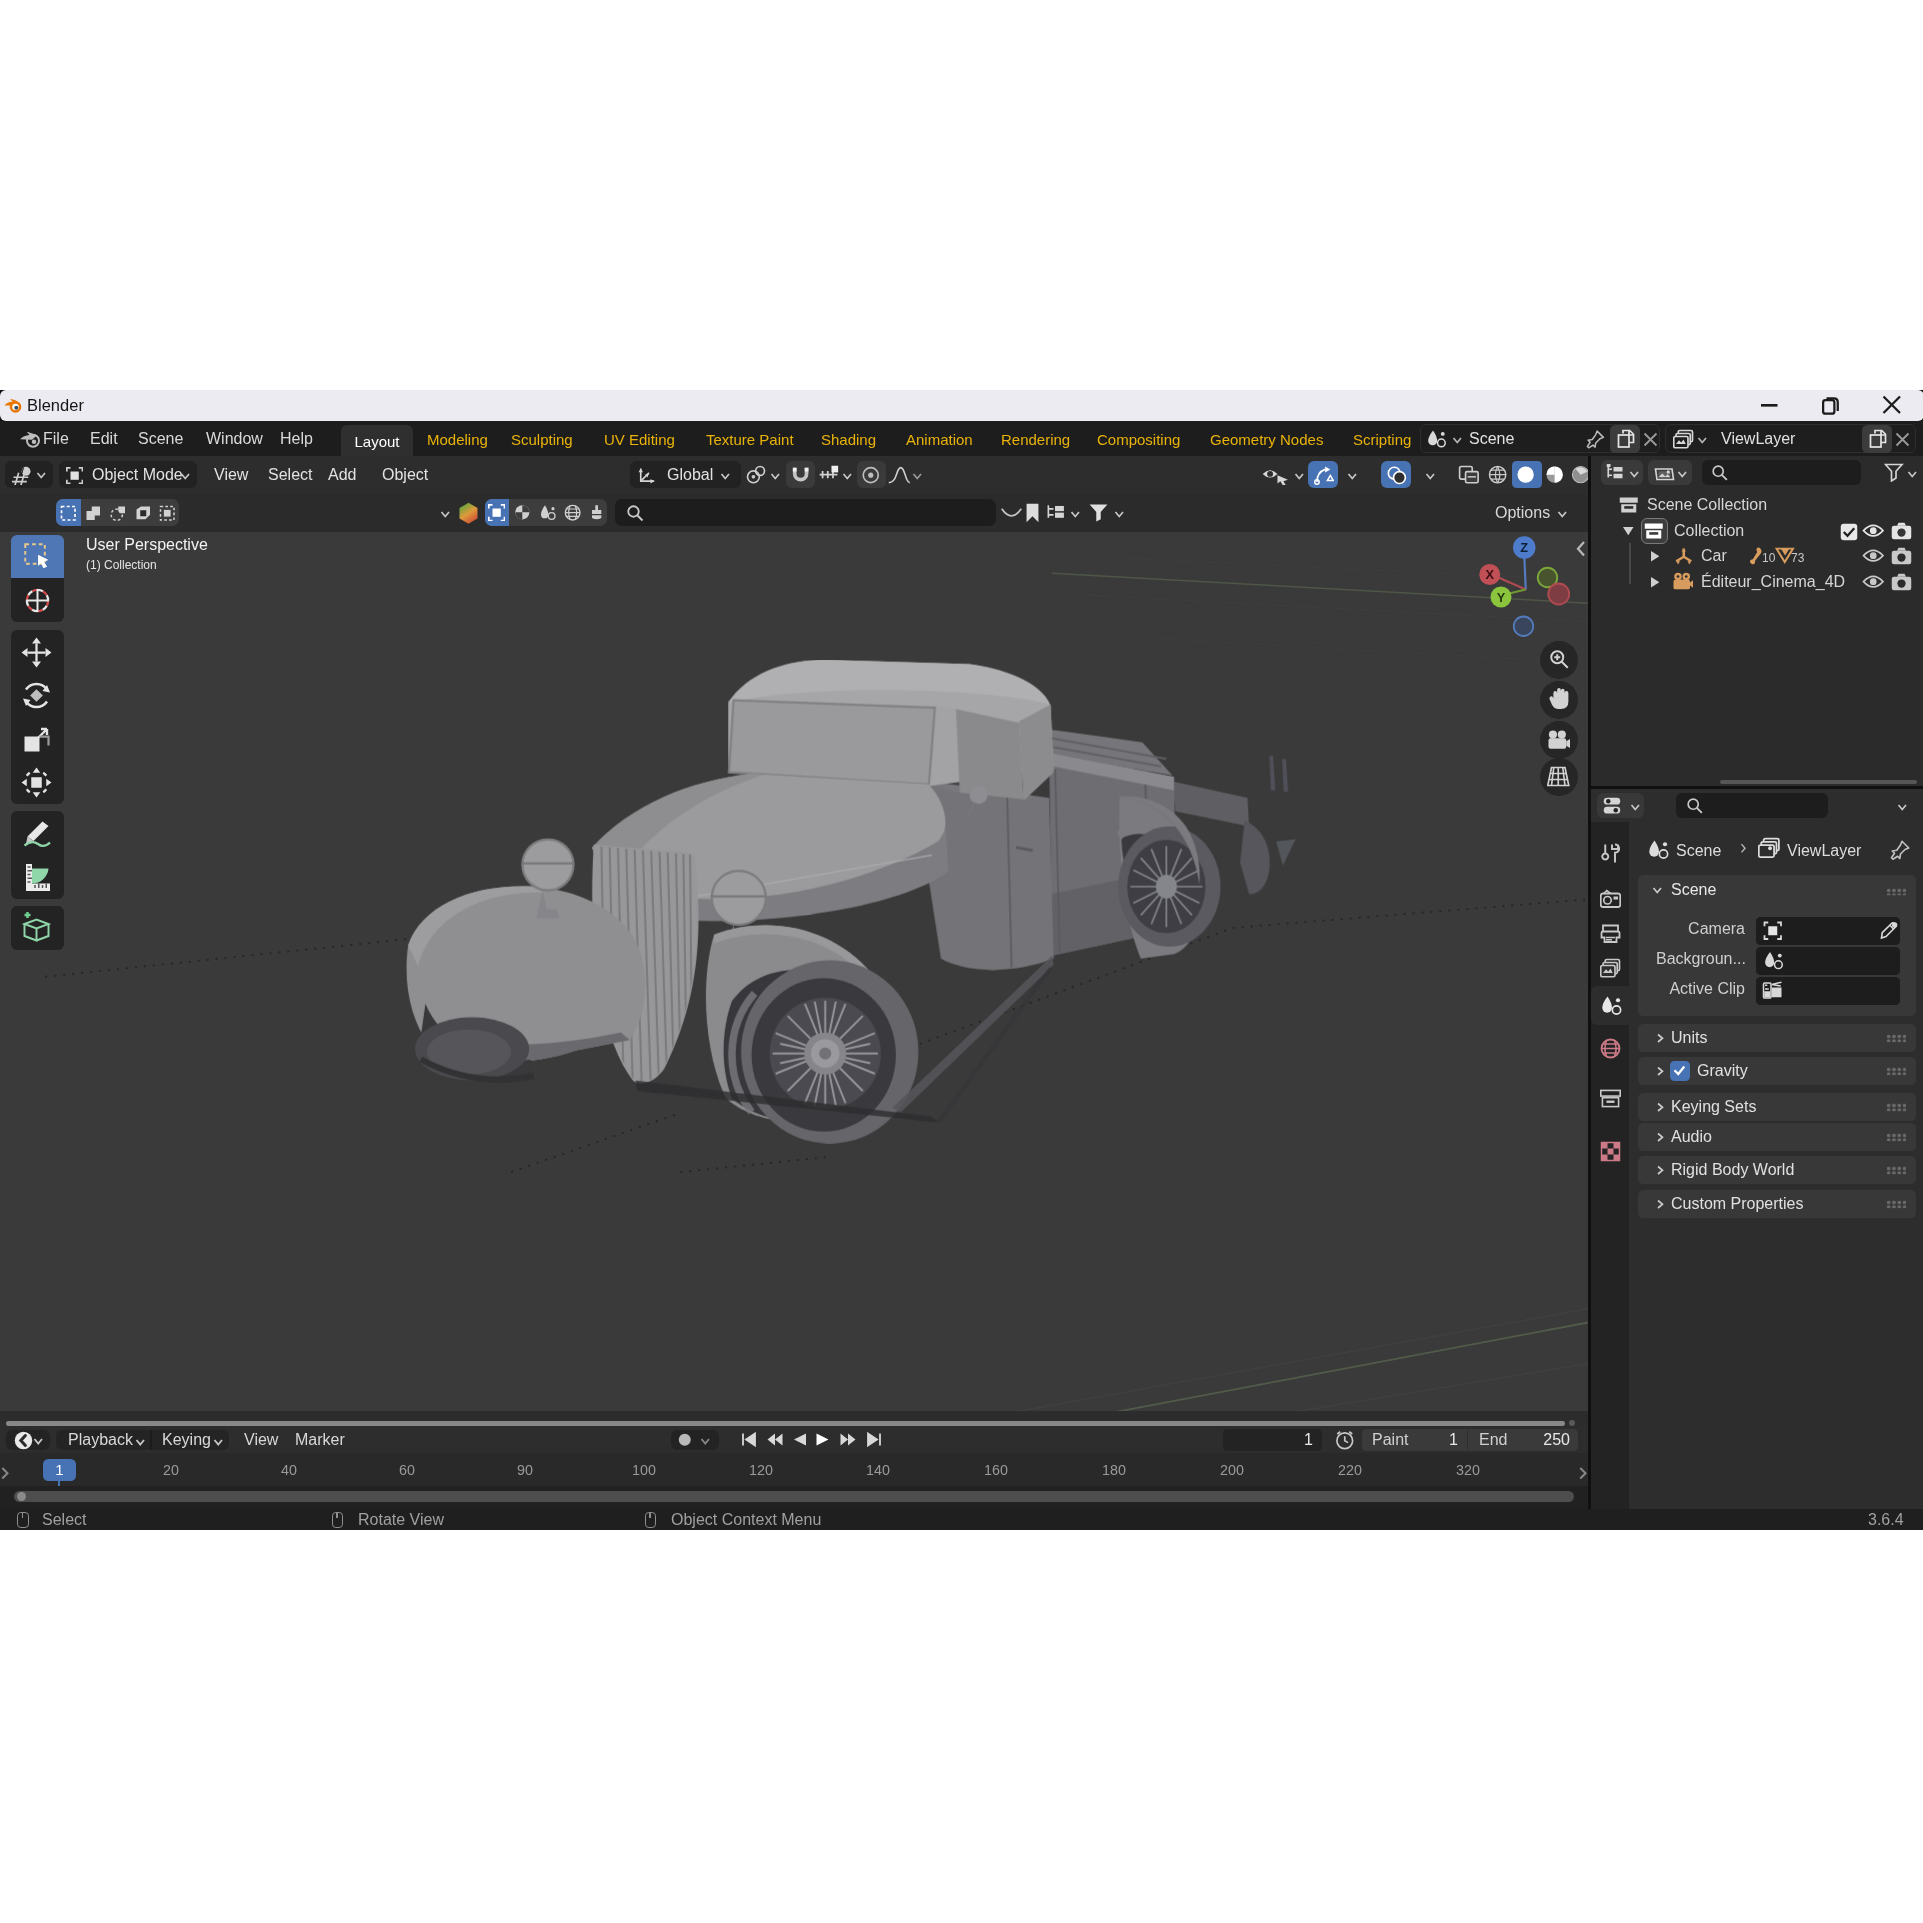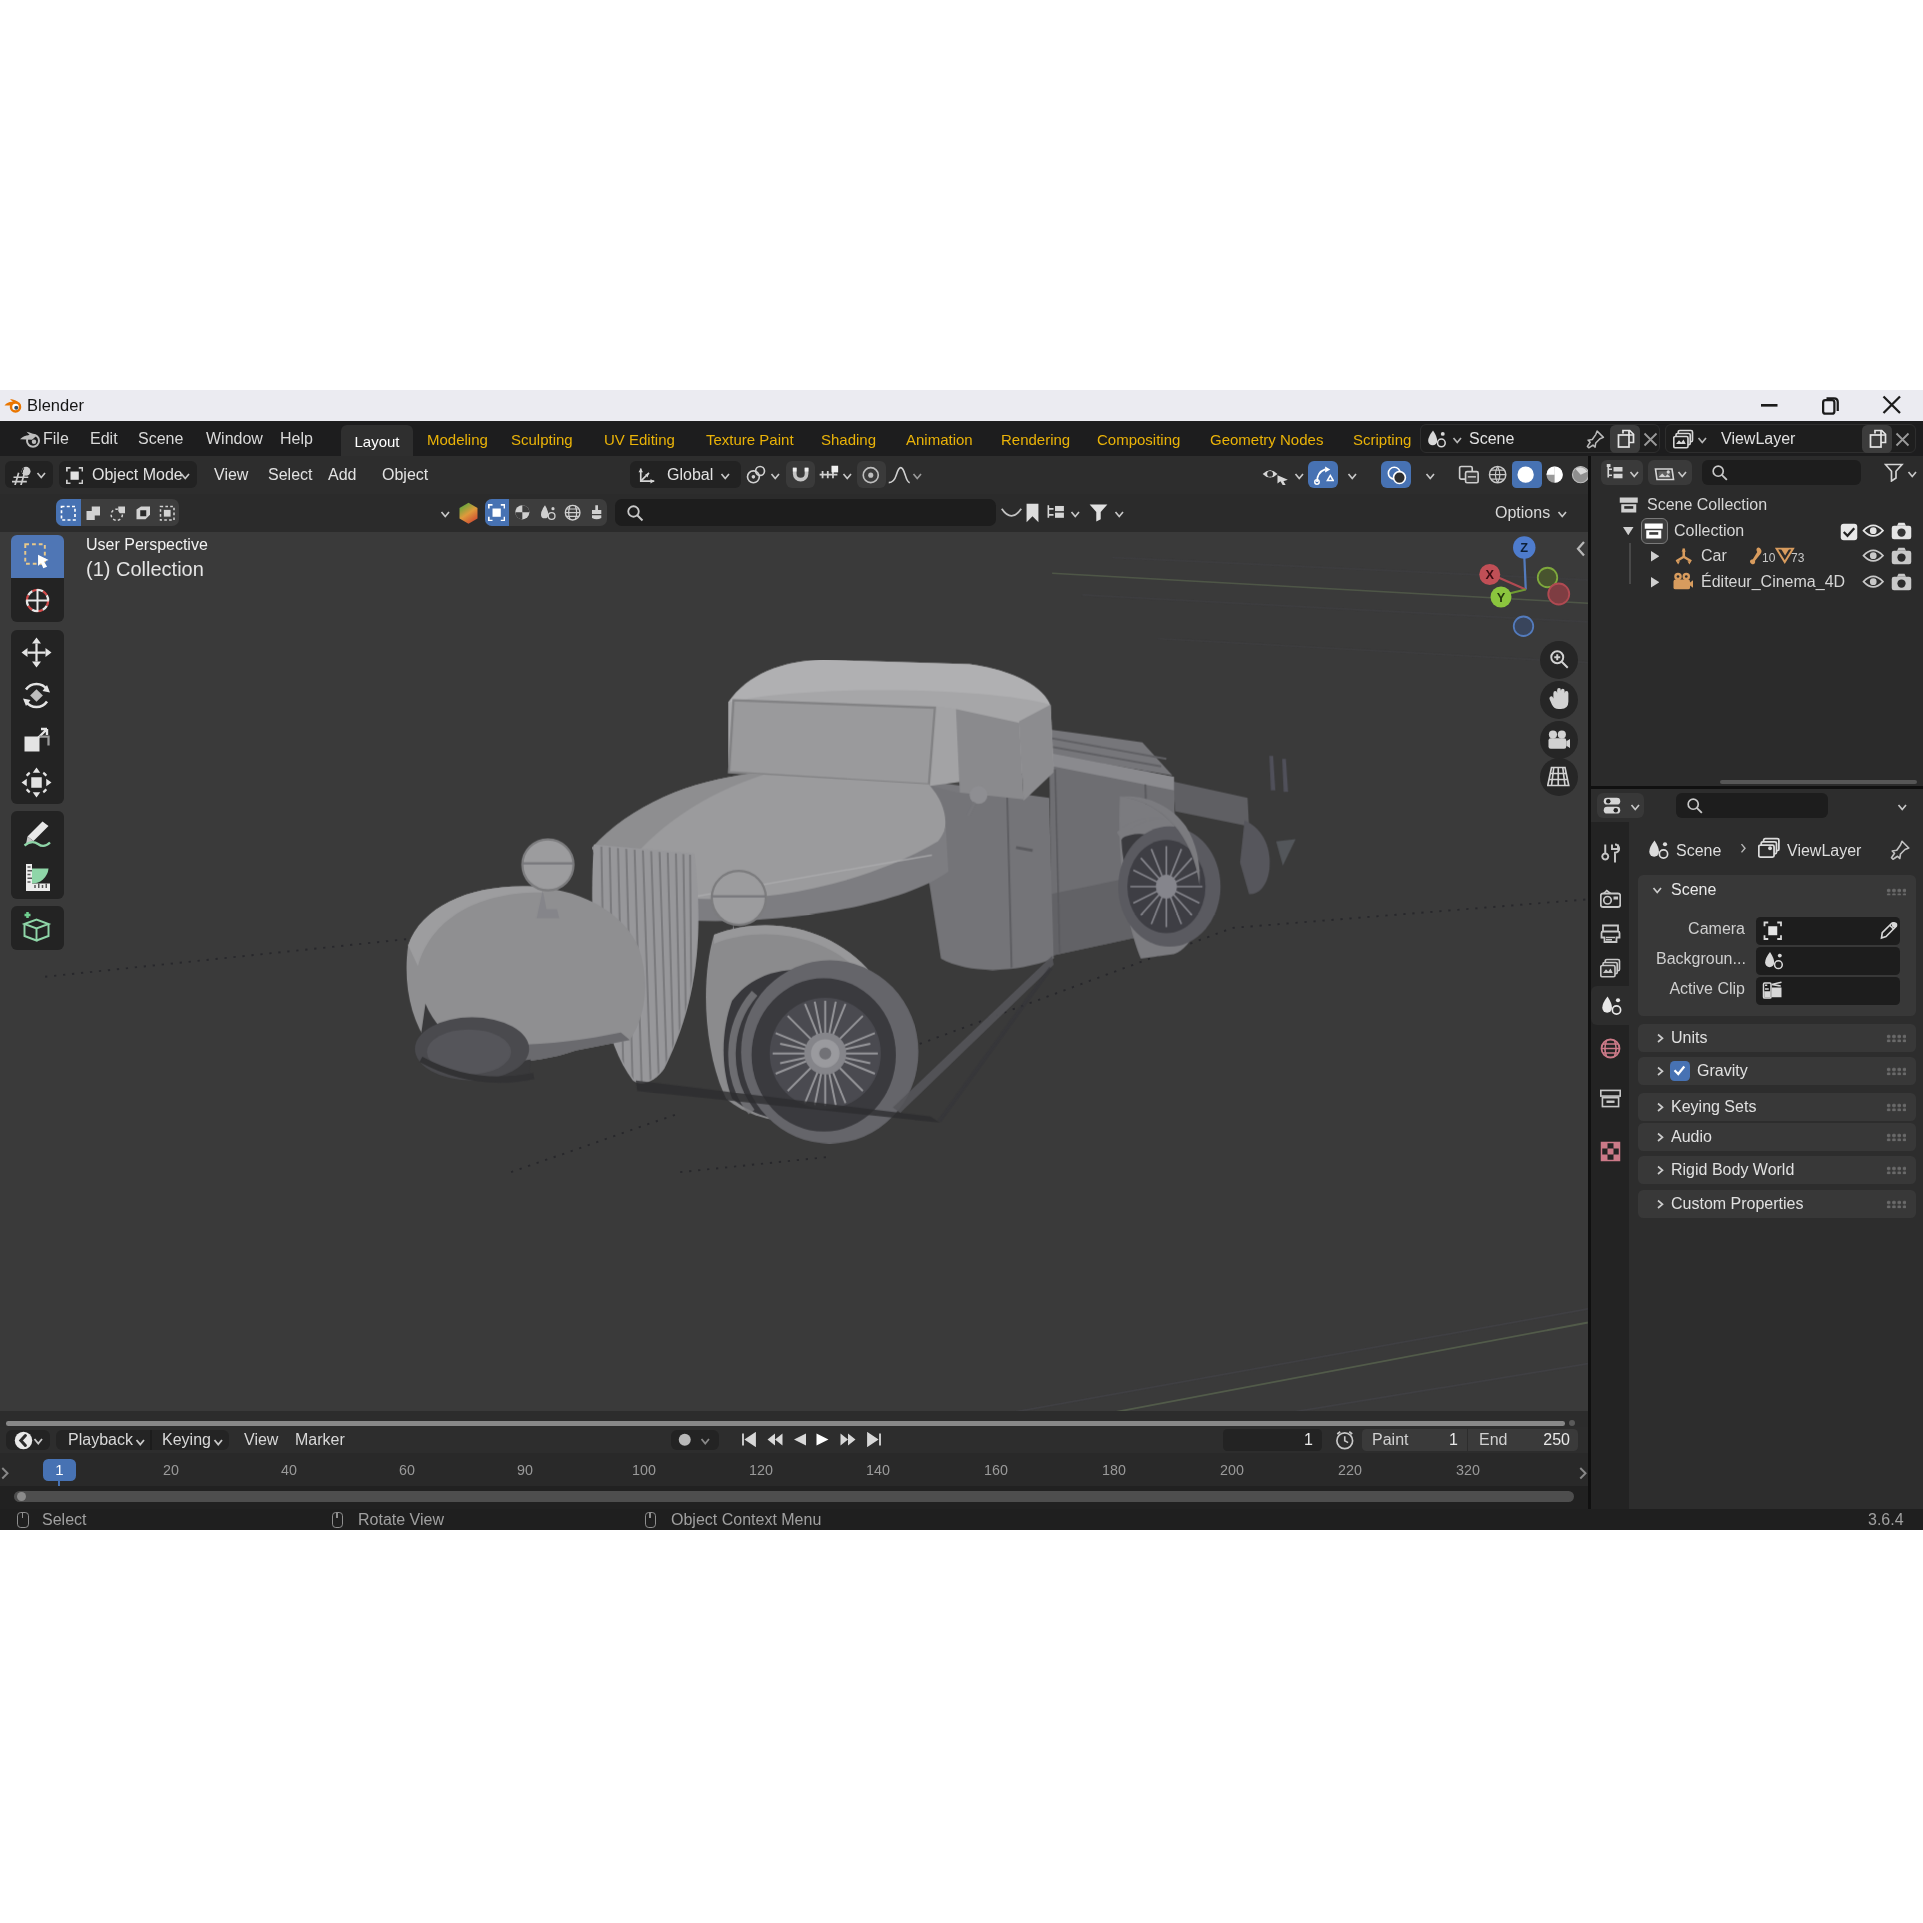--- a/index.html
+++ b/index.html
@@ -1,21 +1,21 @@
 <!DOCTYPE html>
 <html style="font-size:12px"><head>
 <meta charset="utf-8">
 <style>
 * { margin:0; padding:0; box-sizing:border-box; }
 html,body { width:1924px; height:1924px; }
 body { background:#ffffff; font-family:"Liberation Sans", sans-serif; position:relative; overflow:hidden; -webkit-font-smoothing:antialiased; }
 .abs { position:absolute; }
 #win { position:absolute; left:0; top:390px; width:1924px; height:1140px; background:#101010; }
 
-#titlebar { position:absolute; left:0; top:0; width:1924px; height:31px; background:#ebebf1; }
+#titlebar { position:absolute; left:0; top:0; width:1924px; height:31px; background:#ebebf1;border-radius:6px; }
 #titlebar .tname { position:absolute; left:27px; top:6px; font-size:16.5px; color:#161616; }
 
 #menubar { position:absolute; left:0; top:31px; width:1924px; height:35px; background:#1d1d1e; }
 .mtx { position:absolute; top:0; height:35px; line-height:35px; font-size:16px; color:#dadada;text-align:center; }
 .tabtx { position:absolute; top:0; height:35px; line-height:37px; font-size:15px; color:#eab308; }
 #tabactive { position:absolute; left:341px; top:3.8px; width:72px; height:32px; background:#2f2f2f; border-radius:6px 6px 0 0; color:#ffffff; font-size:15px; line-height:33px; text-align:center; }
 .idfield { position:absolute; top:3px; height:29px; background:#1e1e1e; border:0.8px solid #2e2e2e; border-radius:6px; }
 
 #viewport { position:absolute; left:0; top:66px; width:1588px; height:971px; background:#3a3a3a; overflow:hidden; }
 #vph1 { position:absolute; left:0; top:0; width:1588px; height:38px; background:#2d2d2d; }
@@ -462,21 +462,21 @@
 
       <path d="M 846 1438 L 1238 1486 L 1250 1494 L 848 1452 Z" fill="#2d2d2f" opacity="0.8"></path>
       <path d="M 1188 1474 L 1400 1272 L 1402 1284 L 1198 1481 Z" fill="#55555a" opacity="0.9"></path>
       <path d="M 1250 1492 L 1398 1288" stroke="#35353a" stroke-width="5" fill="none" opacity="0.55"></path>
 
       <circle cx="1302" cy="1058" r="12" fill="#8e8e92"></circle>
       <path d="M 1297 1068 L 1288 1086" stroke="#77777b" stroke-width="4"></path>
       </g>
     </svg>
     <div class="abs" style="left:86px;top:80px;font-size:16px;color:#f2f2f2">User Perspective</div>
-    <div class="abs" style="left:86px;top:102px;font-size:20px;color:#e4e4e4">(1) Collection</div>
+    <div class="abs" style="left:86px;top:102px;font-size:12px;color:#e4e4e4">(1) Collection</div>
 
     <div class="tbtn" style="top:79px;height:44px;background:#4f76b5;border-radius:6px 6px 0 0"></div>
     <svg class="icon" style="left:22.5px;top:86px" width="28.6" height="28.6" viewBox="0 0 38 38">
       <rect x="3" y="3" width="26" height="26" fill="none" stroke="#e8c88a" stroke-width="2.6" stroke-dasharray="5 4"></rect>
       <path d="M 20 17 L 34 24 L 28 26 L 32 33 L 27 35 L 24 28 L 20 32 Z" fill="#ffffff"></path>
     </svg>
     <div class="tbtn" style="top:122px;height:44px;border-radius:0 0 6px 6px"></div>
     <svg class="icon" style="left:19.5px;top:127px" width="35" height="35" viewBox="0 0 46 46">
       <circle cx="23" cy="23" r="14" fill="none" stroke="#d24b4b" stroke-width="3" stroke-dasharray="7.3 7.3"></circle>
       <circle cx="23" cy="23" r="14" fill="none" stroke="#e8e8e8" stroke-width="3" stroke-dasharray="7.3 7.3" stroke-dashoffset="7.3"></circle>

